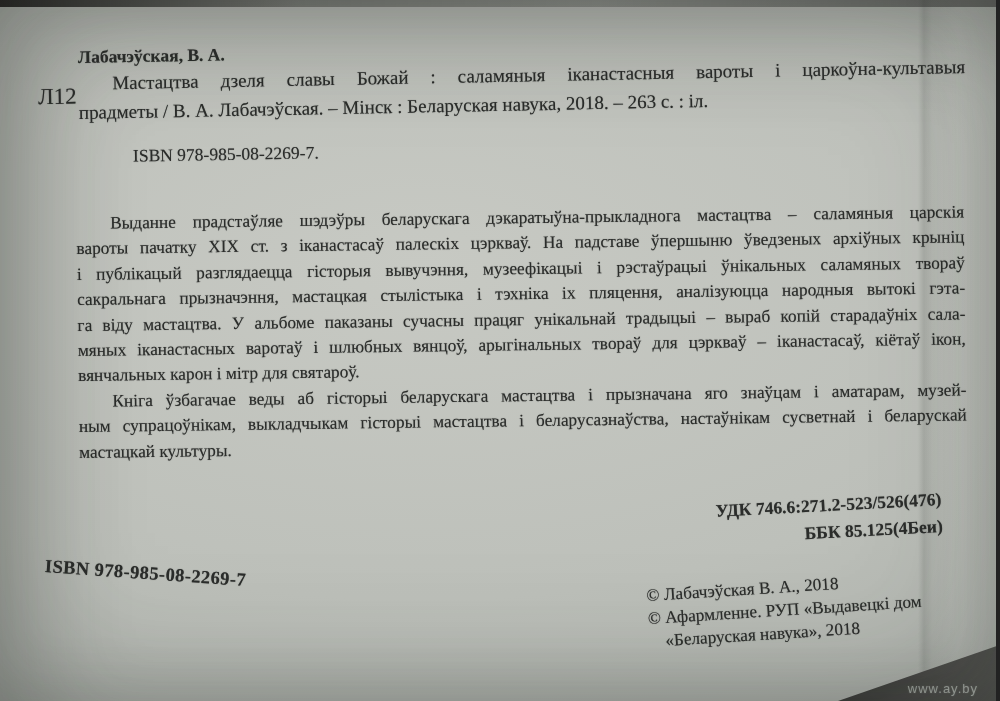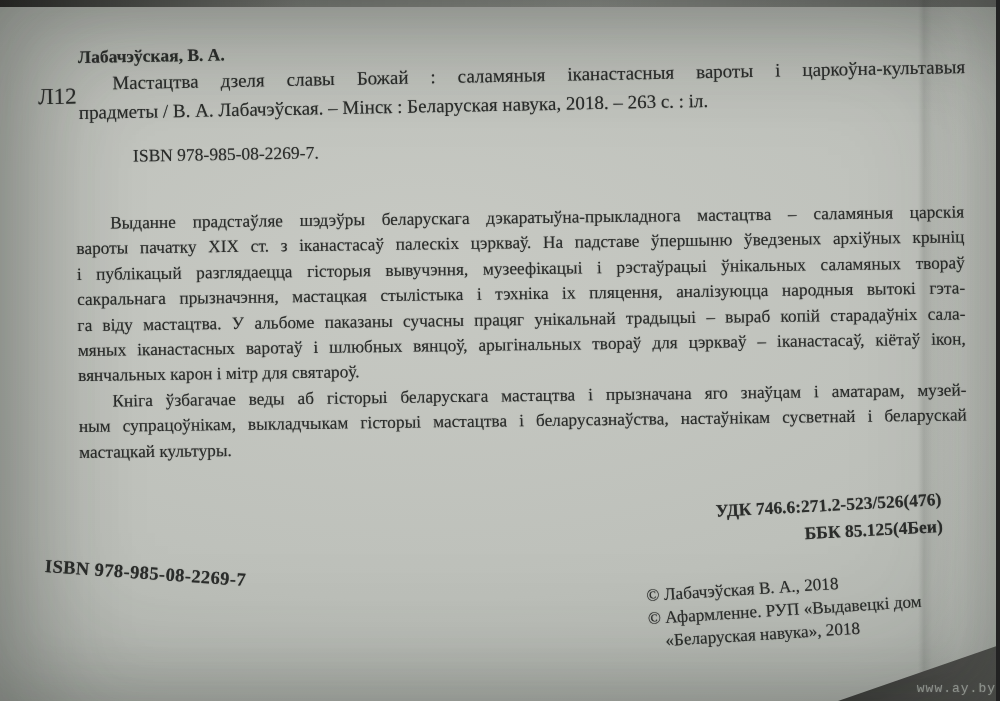--- a/index.html
+++ b/index.html
@@ -30,22 +30,22 @@
     background:linear-gradient(to right,
       rgba(60,65,60,0) 0%, rgba(60,65,60,.16) 6px, rgba(60,65,60,.05) 14px,
       rgba(230,232,226,.10) 40px, rgba(250,250,245,.12) 70px);
   }
   .corner-dark{
     position:absolute;left:838px;top:640px;width:162px;height:61px;z-index:4;
     background:linear-gradient(100deg,#3a3a38,#50504d 70%,#5a5a57);
     clip-path:polygon(0 100%, 100% 8%, 100% 100%);
   }
   .watermark{
-    position:absolute;right:0;bottom:5px;z-index:7;
-    font-family:Liberation Mono, monospace;
+    position:absolute;right:18px;bottom:5px;z-index:7;
+    font-family:Liberation Sans, sans-serif;
     font-size:13px;letter-spacing:1px;color:rgba(190,196,190,.55);
     text-shadow:0 0 2px rgba(190,196,190,.25);
     text-align:center;
   }
 
   
   .txt{position:absolute;z-index:3;text-shadow:0 0 1px rgba(43,45,43,.55);}
   .author{left:78px;top:47px;font-size:17.5px;font-weight:bold;transform:rotate(-1deg);transform-origin:left center;}
   .code{left:38px;top:84px;font-size:23px;transform:rotate(-1deg);}
   .title{left:78px;top:69px;width:887px;font-size:19px;line-height:29px;transform:rotate(-1.1deg);transform-origin:left top;}

